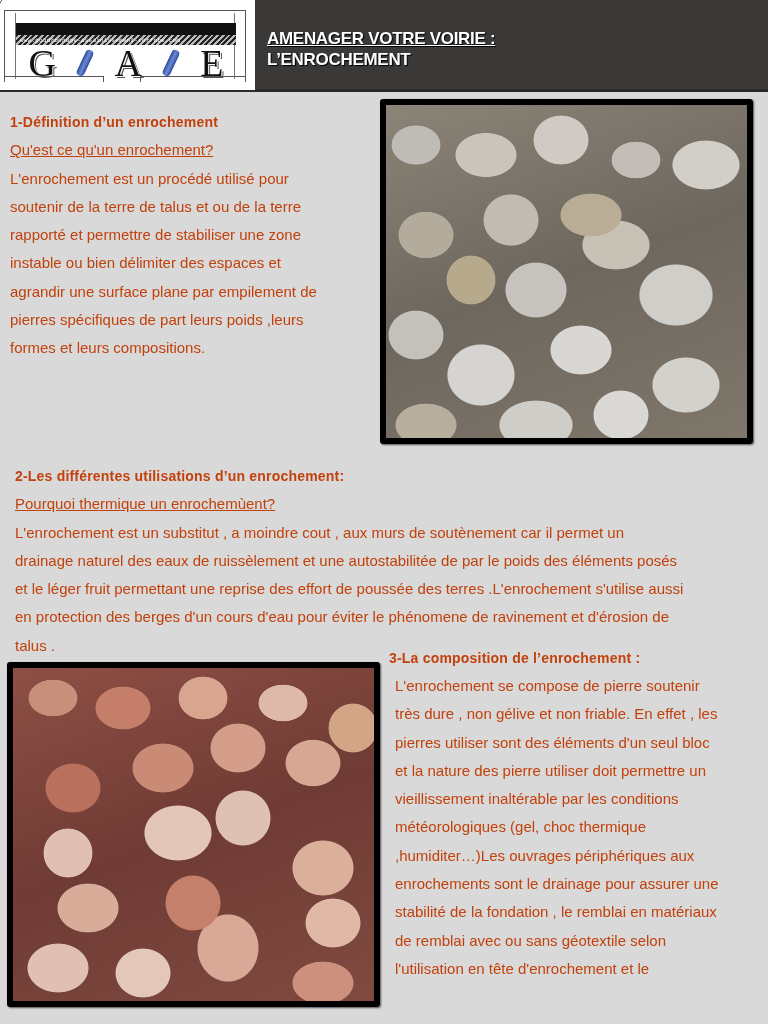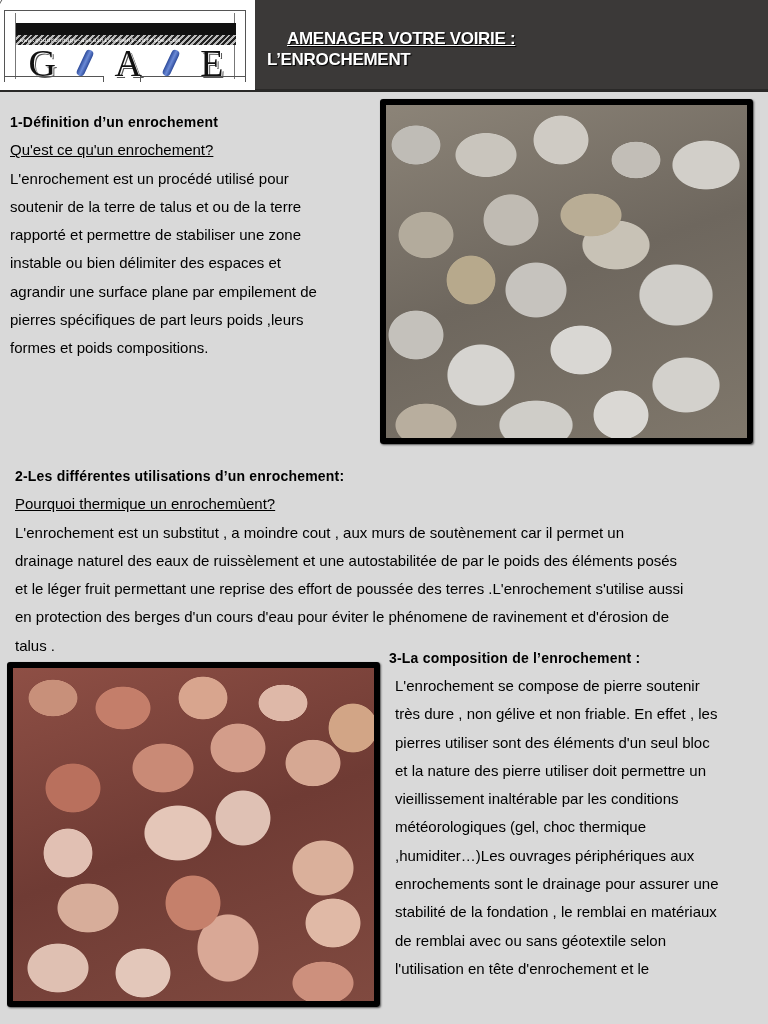--- a/index.html
+++ b/index.html
@@ -64,24 +64,24 @@
     .logo-bottom-right {
       position: absolute; left: 140px; top: 76px; width: 106px; height: 6px;
       border-top: 1px solid #555; border-left: 1px solid #555;
     }
     .title-block {
       position: absolute; left: 267px; top: 28px;
       color: #ffffff; font-weight: bold; font-size: 17px; line-height: 21px;
       text-shadow: 1px 1px 1px #000;
       letter-spacing: -0.3px;
     }
-    .title-line1 { text-decoration: underline; display: block; margin-left: 20px; }
+    .title-line1 { text-decoration: underline; display: block; }
     .title-line2 { display: block; }
 
-    .text { position: absolute; font-size: 15px; line-height: 28.3px; color: #000000; }
+    .text { position: absolute; font-size: 15px; line-height: 28.3px; color: #c2410c; }
     .heading { font-weight: bold; font-size: 14px; letter-spacing: 0.2px; }
     .subheading { text-decoration: underline; }
     .line { display: block; white-space: nowrap; }
 
     .section1 { left: 10px; top: 108px; }
     .section2 { left: 15px; top: 462px; }
     .section3-head { left: 389px; top: 644px; }
     .section3 { left: 395px; top: 672px; }
 
     .photo {
@@ -168,21 +168,21 @@
 
 <div class="text section1">
   <span class="line heading">1-Définition d’un enrochement</span>
   <span class="line subheading">Qu'est ce qu'un enrochement?</span>
   <span class="line">L'enrochement est un procédé utilisé pour</span>
   <span class="line">soutenir de la terre de talus et ou de la terre</span>
   <span class="line">rapporté et permettre de stabiliser une zone</span>
   <span class="line">instable ou bien délimiter des espaces et</span>
   <span class="line">agrandir une surface plane par empilement de</span>
   <span class="line">pierres spécifiques de part leurs poids ,leurs</span>
-  <span class="line">formes et poids compositions.</span>
+  <span class="line">formes et leurs compositions.</span>
 </div>
 
 <div class="photo photo-white" title="Photo of a pile of large white/grey rocks"></div>
 
 <div class="text section2">
   <span class="line heading">2-Les différentes utilisations d’un enrochement:</span>
   <span class="line subheading">Pourquoi thermique un enrochemùent?</span>
   <span class="line">L'enrochement est un substitut , a moindre cout , aux murs de soutènement car il permet un</span>
   <span class="line">drainage naturel des eaux de ruissèlement et une autostabilitée de par le poids des éléments posés</span>
   <span class="line">et le léger fruit permettant une reprise des effort de poussée des terres .L'enrochement s'utilise aussi</span>

